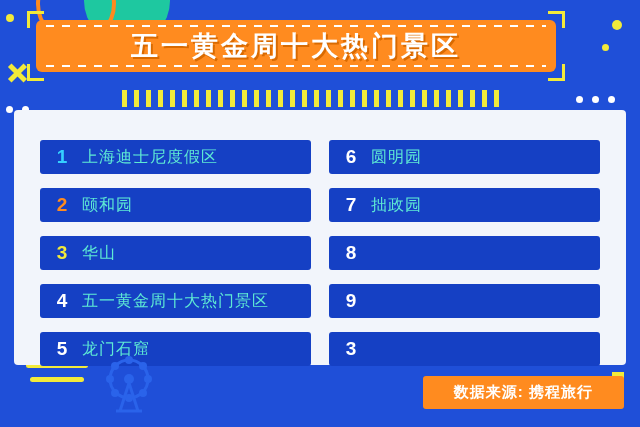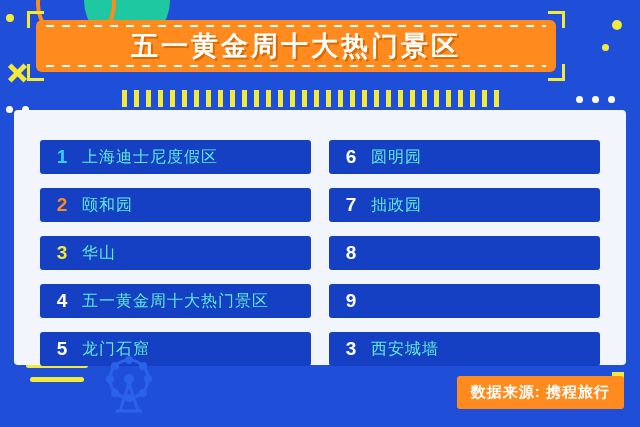--- a/index.html
+++ b/index.html
@@ -81,21 +81,21 @@
   }
   .rank.c1{color:#35d0ff;}
   .rank.c2{color:#ff8b1f;}
   .rank.c3{color:#f2ea3a;}
   .rank.cw{color:#ffffff;}
   .name{color:#5eead4;font-size:16px;font-weight:normal;letter-spacing:1px;}
 
   
   .source{
     position:absolute;right:16px;bottom:18px;
-    background:#ff8b1f;border-radius:3px;padding:7px 14px;
+    background:#ff8b1f;border-radius:3px;padding:7px 31px;
     color:#ffffff;font-size:15px;font-weight:bold;letter-spacing:1px;
   }
   .logo{
     position:absolute;left:96px;bottom:14px;width:66px;height:58px;
   }
   .logo svg{display:block;}
 </style>
 </head>
 <body>
 
@@ -207,21 +207,20 @@
         <span class="name">拙政园</span>
       </div>
       <div class="row">
         <span class="rank cw">8</span>
       </div>
       <div class="row">
         <span class="rank cw">9</span>
       </div>
       <div class="row">
         <span class="rank cw">3</span>
-        <span class="name">西安城墙</span>
       </div>
     </div>
 
   </div>
 </div>
 
 <div class="logo">
   <svg width="66" height="58" viewBox="0 0 66 58">
     <circle cx="33" cy="24" r="19" fill="none" stroke="#2a63ea" stroke-width="3"></circle>
     <circle cx="33" cy="24" r="5" fill="#2a63ea"></circle>

